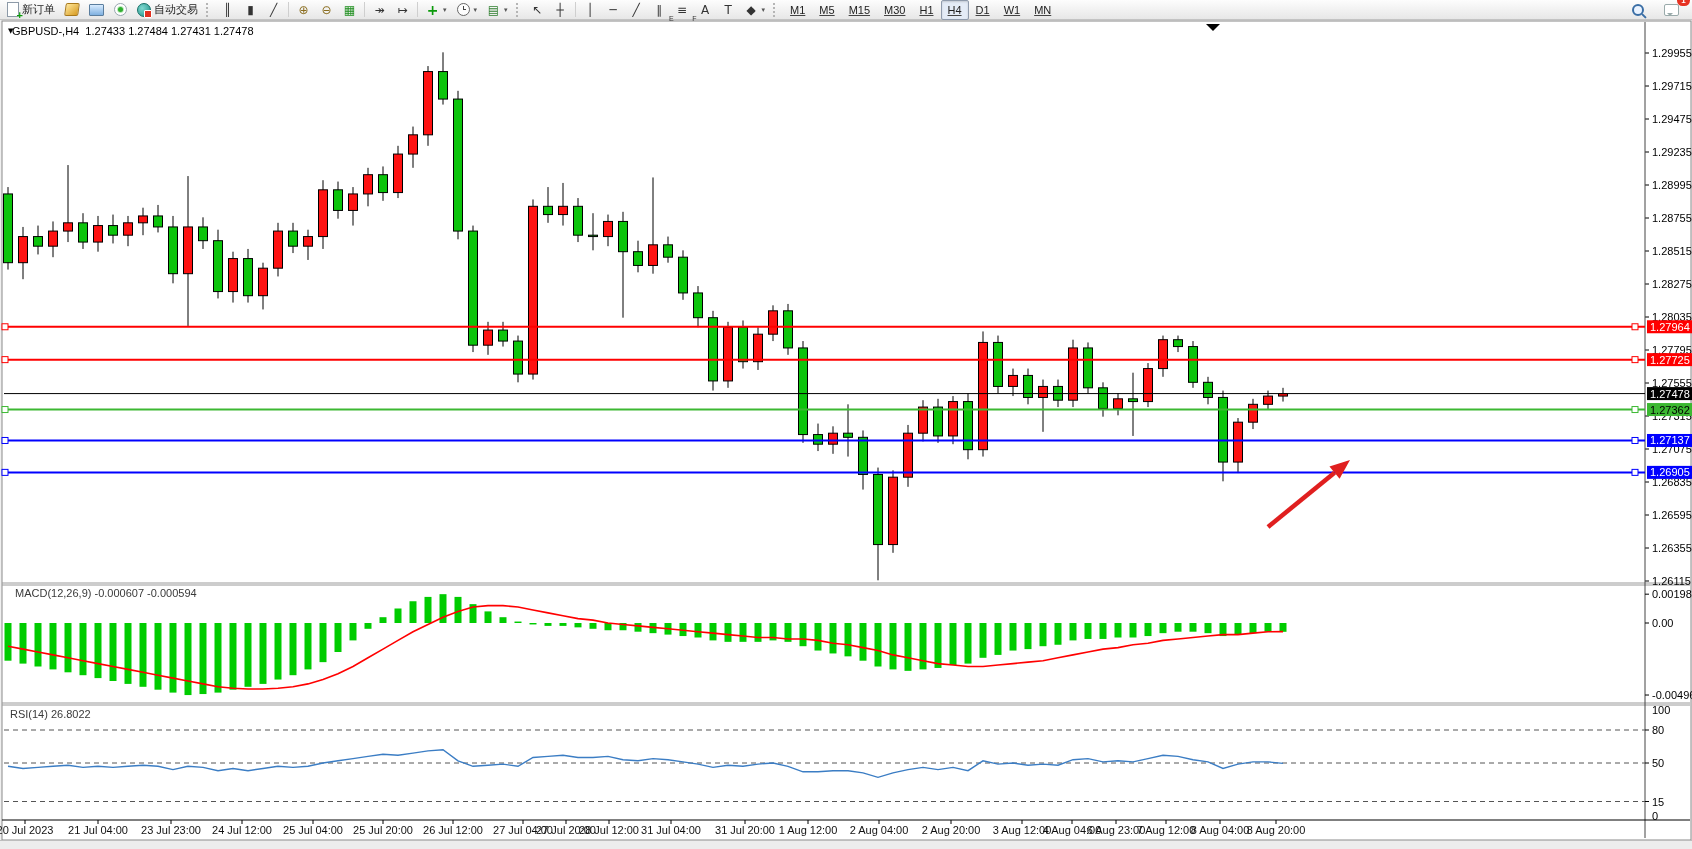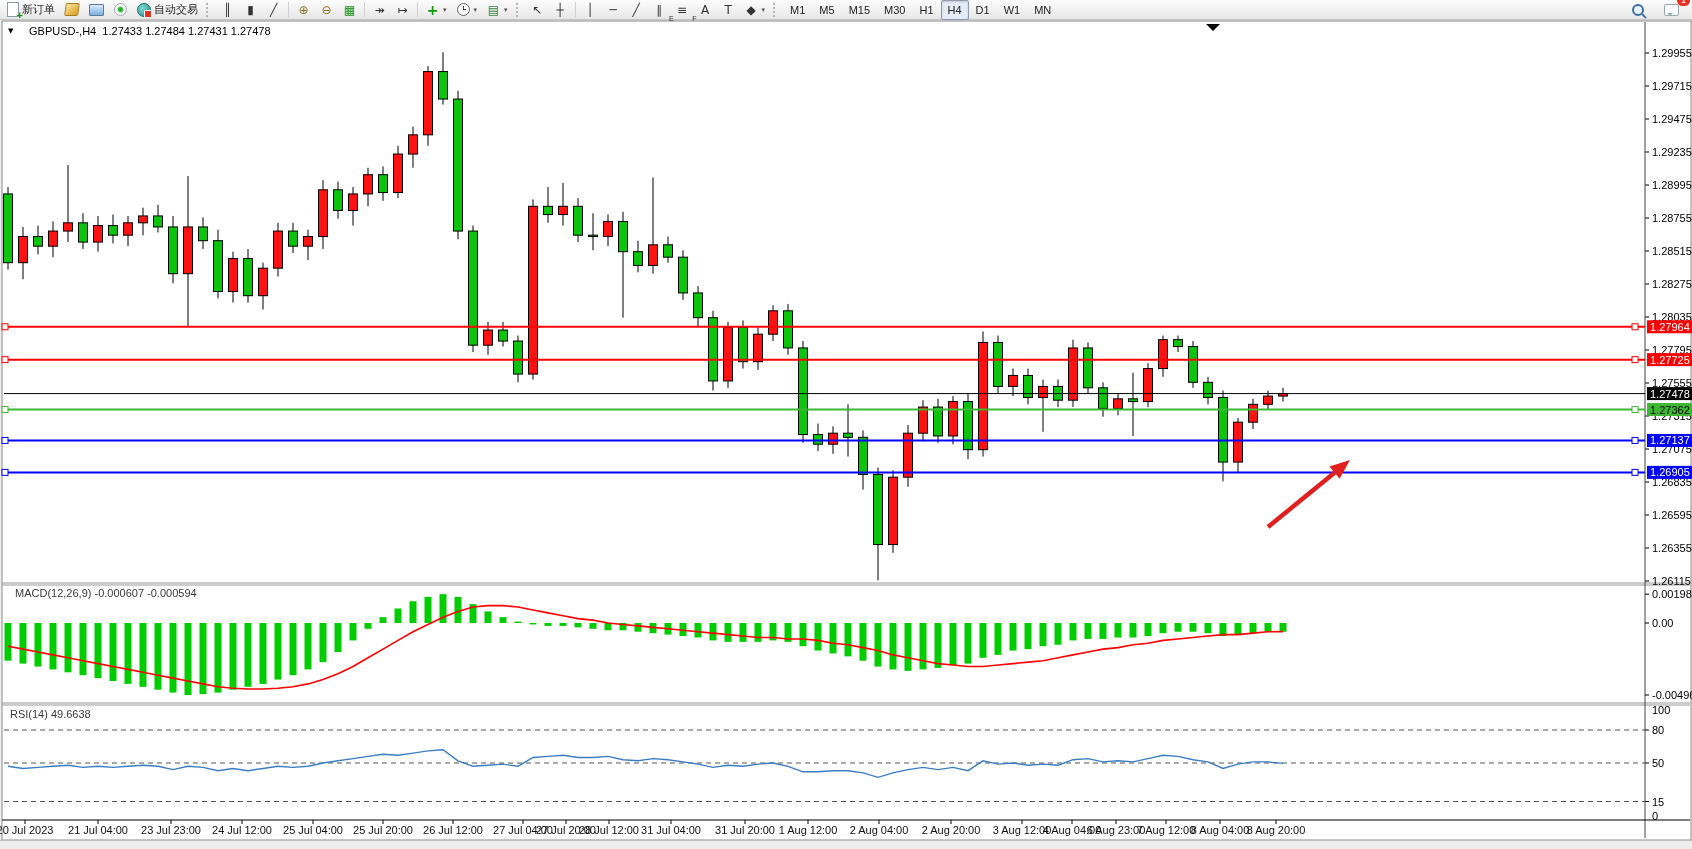--- a/index.html
+++ b/index.html
@@ -6,21 +6,21 @@
   .app{position:relative;width:1692px;height:849px;background:#f0f0f0;font-family:"Liberation Sans",sans-serif;}
 
   
   .toolbar{position:absolute;top:0;left:0;width:1692px;height:20px;z-index:5;
     background:linear-gradient(#fdfdfd,#e7e7e7);border-bottom:1px solid #c3c3c3;
     display:flex;align-items:center;font-size:11px;color:#333;padding-left:2px;box-sizing:border-box;}
   .tb-grip{width:3px;height:14px;border-left:2px dotted #b5b5b5;margin:0 5px 0 3px;}
   .tb-sep{width:1px;height:15px;background:#cfcfcf;margin:0 3px;}
   .tb-btn{height:18px;display:flex;align-items:center;gap:3px;padding:0 4px;border:1px solid transparent;border-radius:2px;cursor:default;white-space:nowrap;}
   .tb-btn.active{border:1px solid #8f9bac;background:#e4ecf7;box-shadow:inset 0 1px 2px rgba(0,0,0,.15);justify-content:center;}
-  .tb-btn.tf{padding:0 6px;color:#444;}
+  .tb-btn.tf{padding:0 6px;color:#444;text-decoration:underline;}
   .tb-label{color:#222;}
   .caret{font-family:"DejaVu Sans",sans-serif;font-size:7px;color:#555;margin-left:1px;}
   .tb-right{margin-left:auto;display:flex;align-items:center;margin-right:8px;gap:10px;}
 
   .ic-g{font-family:"DejaVu Sans",sans-serif;font-size:12px;line-height:14px;display:inline-block;text-align:center;min-width:13px;}
   .ic{position:relative;display:inline-block;}
   .ic-doc{width:10px;height:13px;background:#fff;border:1px solid #8d9aa8;}
   .ic-doc::after{content:"+";position:absolute;right:-5px;bottom:-5px;color:#0b9a0b;font-weight:bold;font-size:11px;text-shadow:0 0 1px #fff;}
   .ic-gold{width:12px;height:11px;background:linear-gradient(135deg,#ffe79a,#d79b22);border:1px solid #a8781a;border-radius:2px;transform:skewX(-8deg);}
   .ic-mon{width:13px;height:10px;background:linear-gradient(#d9ecff,#7fb0e0);border:1px solid #5a7d9e;border-radius:1px;}
@@ -33,21 +33,21 @@
   .ic-clock::after{content:"";position:absolute;left:5px;top:5px;width:3px;height:1px;background:#444;}
   .ic-mag{width:8px;height:8px;border:2px solid #3a6ea5;border-radius:50%;background:#eaf3ff;}
   .ic-mag::after{content:"";position:absolute;width:2px;height:6px;background:#3a6ea5;right:-3px;bottom:-5px;transform:rotate(-45deg);border-radius:1px;}
   .ic-chat{width:13px;height:10px;border:1px solid #9aa;border-radius:2px;background:#fff;}
   .ic-chat::after{content:"";position:absolute;left:2px;bottom:-4px;border:3px solid transparent;border-top-color:#9aa;}
   .badge{position:absolute;right:-7px;top:-6px;min-width:11px;height:11px;border-radius:6px;background:#e63222;color:#fff;font-size:8px;font-weight:bold;line-height:11px;text-align:center;padding:0 1px;}
   .sub{position:absolute;right:-4px;bottom:-3px;font-size:7px;color:#333;}
 
   
   .overlay{position:absolute;z-index:3;color:#000;font-size:11px;white-space:pre;}
-  .chart-title{top:25px;left:29px;}
+  .chart-title{top:25px;left:12px;}
   .title-caret{top:27px;left:8px;font-family:"DejaVu Sans",sans-serif;font-size:7px;color:#000;}
   .macd-label{top:587px;left:15px;color:#3a3a3a;}
   .rsi-label{top:708px;left:10px;color:#3a3a3a;}
   .bottom-strip{position:absolute;left:0;top:840px;width:1692px;height:9px;background:#ededed;border-top:1px solid #bdbdbd;z-index:2;}
   svg{position:absolute;left:0;top:0;z-index:1;}
 </style>
 </head>
 <body>
 
 <div class="app">
@@ -597,15 +597,15 @@
       </g>
       <g>
         <line x1="1268" y1="527" x2="1334.512442314646" y2="472.65446786486234" stroke="#e01f1f" stroke-width="4.5"></line>
         <polygon points="1350,460 1339.574229460591,478.84949093900394 1329.4506551687011,466.45944479072074" fill="#e01f1f"></polygon>
       </g>
     </svg>
 
   <span class="overlay title-caret">▼</span>
   <div class="overlay chart-title">GBPUSD-,H4  1.27433 1.27484 1.27431 1.27478</div>
   <div class="overlay macd-label">MACD(12,26,9) -0.000607 -0.000594</div>
-  <div class="overlay rsi-label">RSI(14) 49.6638</div>
+  <div class="overlay rsi-label">RSI(14) 26.8022</div>
   <div class="bottom-strip"></div>
 </div>
 
 </body></html>

